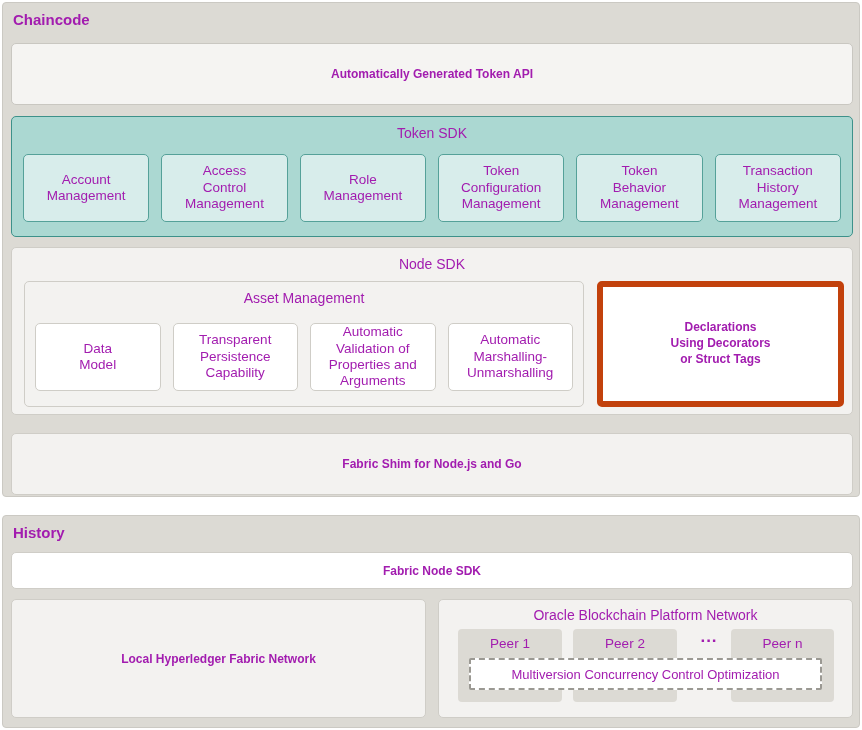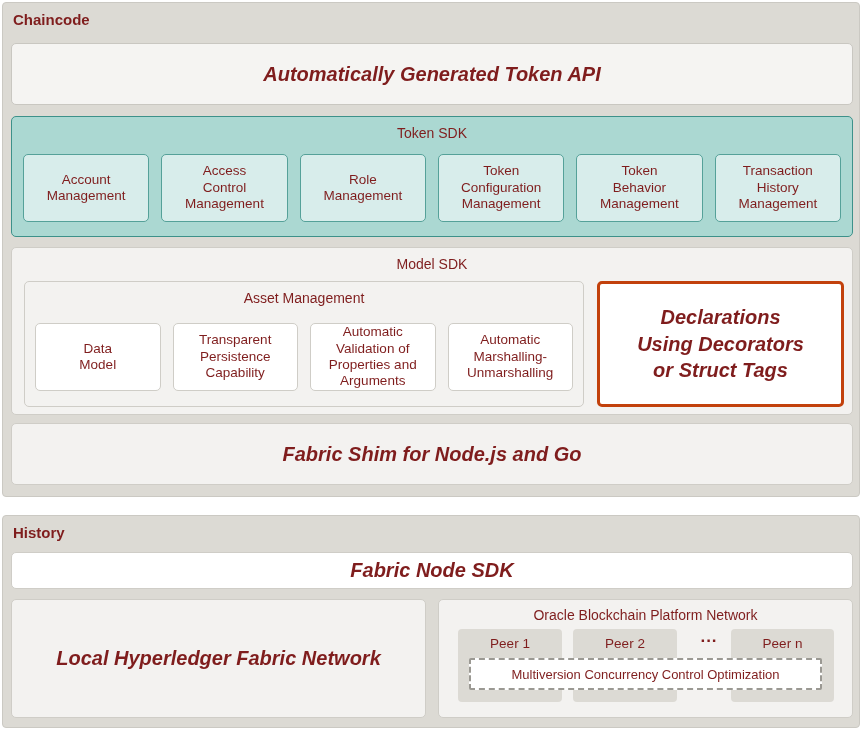--- a/index.html
+++ b/index.html
@@ -2,21 +2,21 @@
 <html><head>
 <meta charset="utf-8">
 <style>
   html, body { margin: 0; padding: 0; background: #ffffff; }
   #page {
     position: relative;
     width: 862px;
     height: 730px;
     background: #ffffff;
     font-family: "Liberation Sans", "DejaVu Sans", sans-serif;
-    color: #7f1d1d;
+    color: #a21caf;
     overflow: hidden;
   }
   .section {
     position: absolute;
     left: 2px;
     width: 858px;
     background: #dcdad4;
     border: 1px solid #cbc9c3;
     border-radius: 4px;
     box-sizing: border-box;
@@ -34,26 +34,26 @@
     position: absolute;
     box-sizing: border-box;
     border-radius: 5px;
   }
   .center {
     display: flex;
     align-items: center;
     justify-content: center;
     text-align: center;
   }
-  .bold { font-weight: bold; font-size: 20px; font-style: italic; }
+  .bold { font-weight: bold; font-size: 12px; }
   .light  { background: #f5f4f2; border: 1px solid #c9c7c1; }
   .panel  { background: #f3f2f0; border: 1px solid #cfcdc7; }
   .white  { background: #ffffff; border: 1px solid #cfcdc7; }
   .teal   { background: #abd8d2; border: 1px solid #3d918a; }
-  .tealborder { background: #ffffff; border: 3px solid #c2410c; }
+  .tealborder { background: #ffffff; border: 6px solid #c2410c; }
   .box-title {
     position: absolute;
     left: 0; right: 0; top: 8px;
     text-align: center;
     font-weight: normal;
     font-size: 14px;
   }
   .row {
     position: absolute;
     display: flex;
@@ -143,21 +143,21 @@
         <div class="item titem">Token
 Behavior
 Management</div>
         <div class="item titem">Transaction
 History
 Management</div>
       </div>
     </div>
 
     <div class="box panel" style="left:8px; top:244px; width:842px; height:168px;">
-      <div class="box-title">Model SDK</div>
+      <div class="box-title">Node SDK</div>
 
       <div class="box panel" style="left:12px; top:33px; width:560px; height:126px;">
         <div class="box-title">Asset Management</div>
         <div class="row" id="asset-row">
           <div class="item witem">Data
 Model</div>
           <div class="item witem">Transparent
 Persistence
 Capability</div>
           <div class="item witem">Automatic
@@ -168,21 +168,21 @@
 Marshalling-
 Unmarshalling</div>
         </div>
       </div>
 
       <div class="box tealborder center bold pre" style="left:585px; top:33px; width:247px; height:126px;">Declarations
 Using Decorators
 or Struct Tags</div>
     </div>
 
-    <div class="box panel center bold" style="left:8px; top:420px; width:842px; height:62px;">Fabric Shim for Node.js and Go</div>
+    <div class="box panel center bold" style="left:8px; top:430px; width:842px; height:62px;">Fabric Shim for Node.js and Go</div>
   </div>
 
   <div class="section" id="runtime-section">
     <div class="section-title">History</div>
 
     <div class="box panel center bold" style="left:8px; top:83px; width:415px; height:119px;">Local Hyperledger Fabric Network</div>
 
     <div class="box white center bold" style="left:8px; top:36px; width:842px; height:37px;">Fabric Node SDK</div>
 
     <div class="box panel" style="left:435px; top:83px; width:415px; height:119px;">

